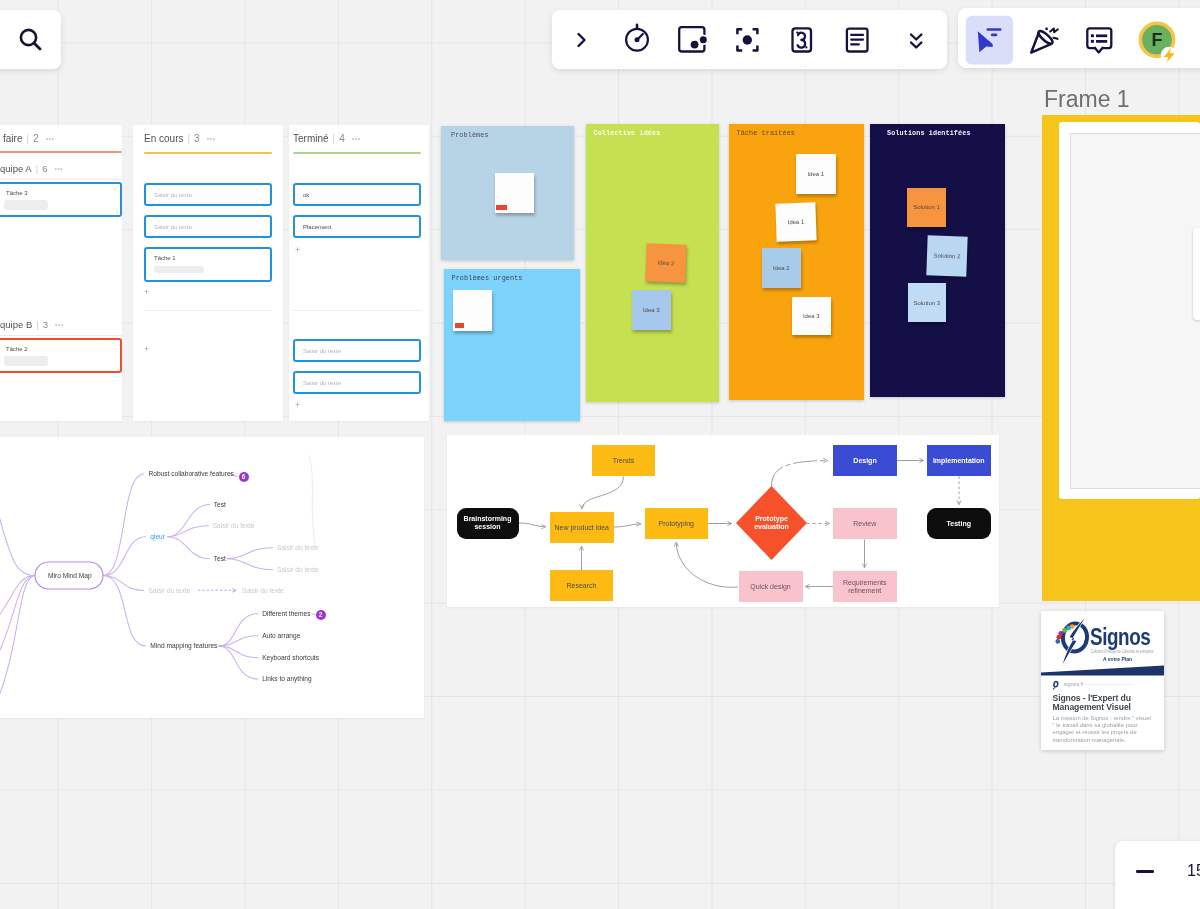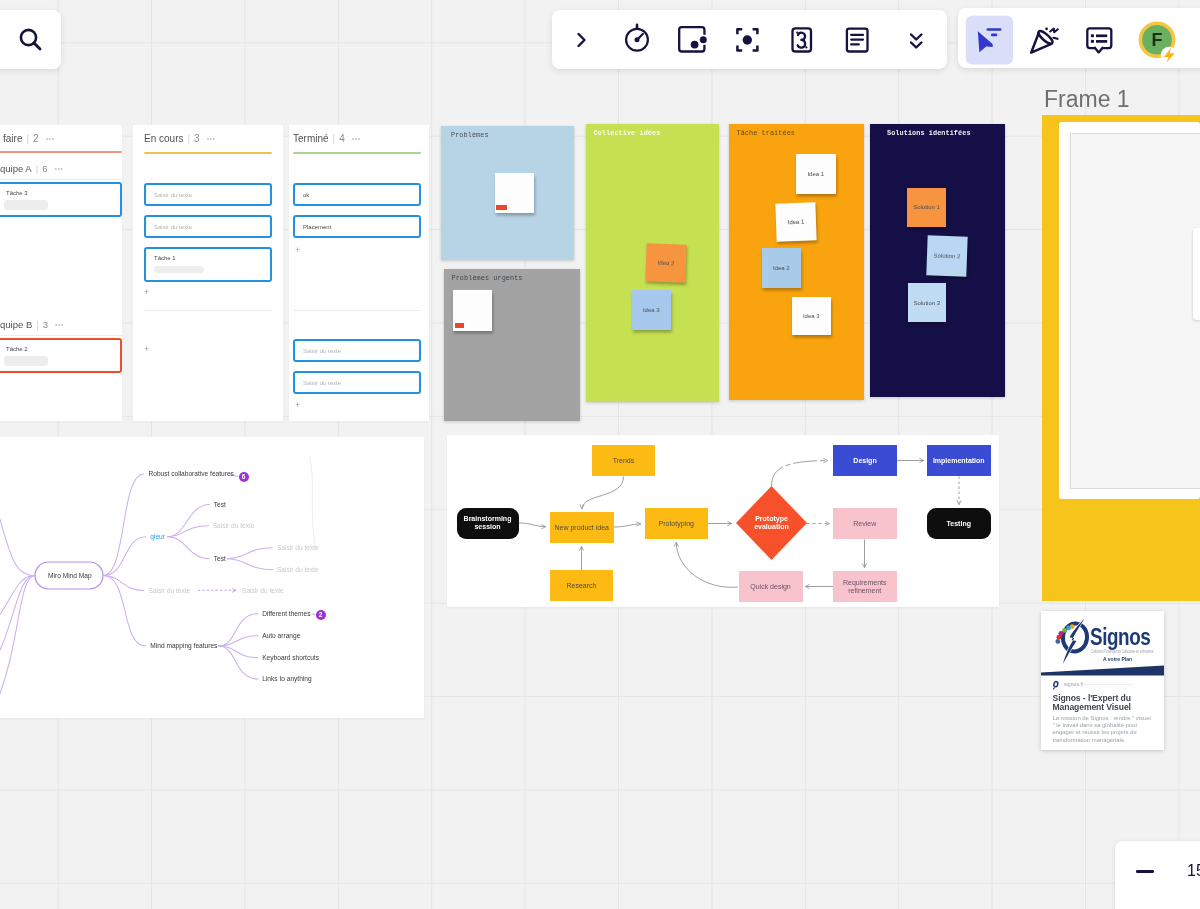--- a/index.html
+++ b/index.html
@@ -112,21 +112,21 @@
   </div>
   <div class="kplus" style="left:295px;top:400px;">+</div>
 </div>
 
 <div class="strip" style="left:441px;top:126px;width:133px;height:134px;background:#b7d3e6;">
   <div class="striplabel" style="left:10px;color:#4e4e58;font-weight:normal;">Problèmes</div>
   <div class="note" style="left:54px;top:47px;width:39px;height:39.5px;background:#fdfdfd;">
     <div style="position:absolute;left:1px;top:32px;width:10.5px;height:5px;background:#e8472a;"></div>
   </div>
 </div>
-<div class="strip" style="left:444px;top:269px;width:136px;height:152px;background:#a3a3a3;">
+<div class="strip" style="left:444px;top:269px;width:136px;height:152px;background:#7dd3fc;">
   <div class="striplabel" style="color:#3f4650;font-weight:normal;">Problèmes urgents</div>
   <div class="note" style="left:9px;top:21px;width:39px;height:41px;background:#fdfdfd;">
     <div style="position:absolute;left:1.5px;top:32.5px;width:9.5px;height:5px;background:#e8472a;"></div>
   </div>
 </div>
 <div class="strip" style="left:586px;top:124px;width:133px;height:278px;background:#c5e051;">
   <div class="striplabel" style="color:rgba(255,255,255,0.9);">Collective idées</div>
   <div class="note" style="left:60px;top:120px;width:40px;height:37.5px;background:#f79440;transform:rotate(2deg);">Idea 2</div>
   <div class="note" style="left:45.5px;top:165.5px;width:39.5px;height:40.5px;background:#a5c8ec;">Idea 3</div>
 </div>

